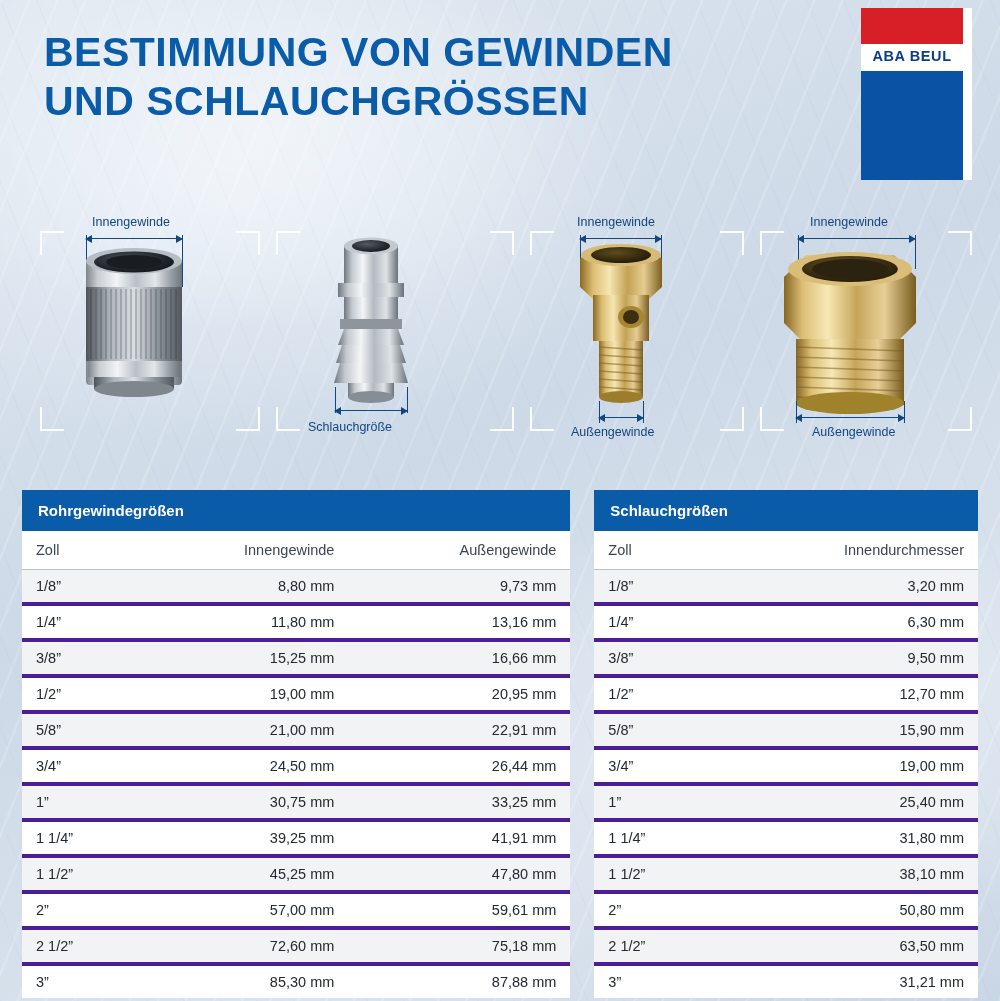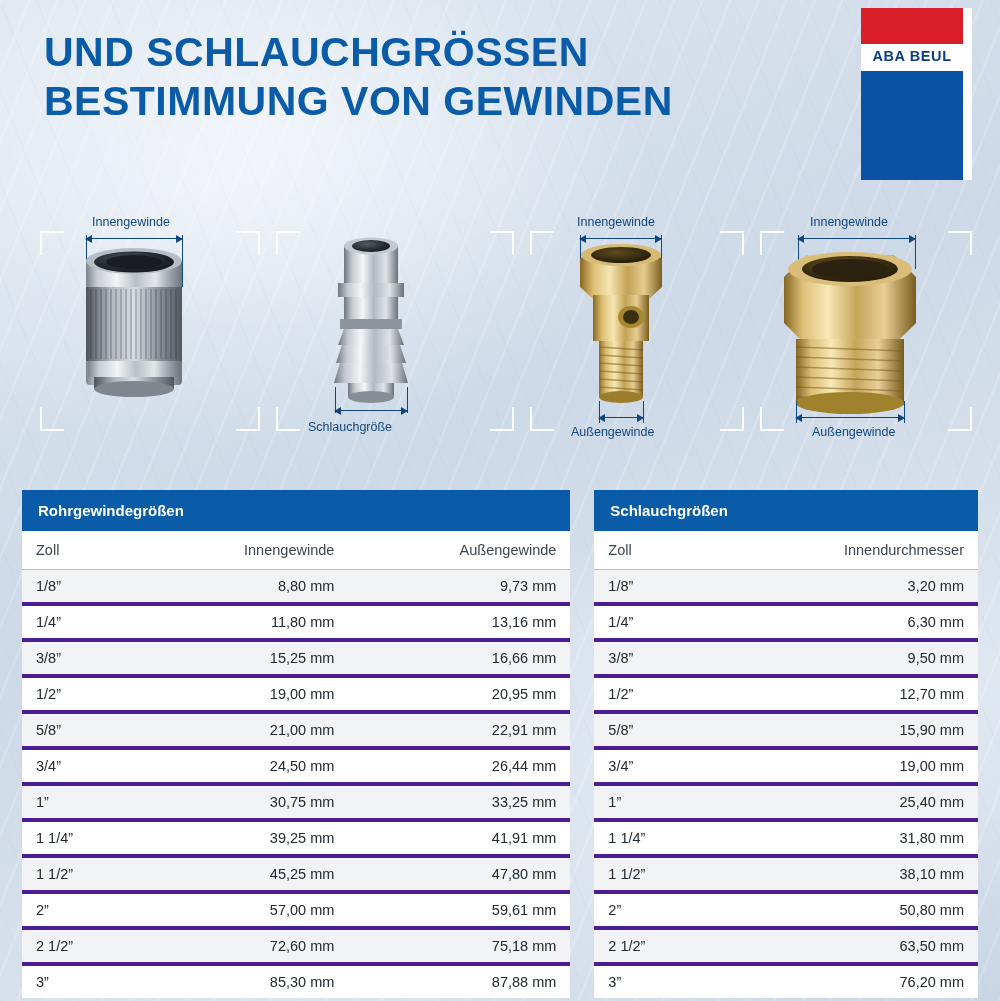--- a/index.html
+++ b/index.html
@@ -206,22 +206,22 @@
   tbody tr:nth-child(odd) { background: #f1f3f5; }
   tbody tr:nth-child(even) { background: #ffffff; }
   tbody tr:last-child td { border-bottom: none; }
 </style>
 </head>
 <body>
 
 <div class="page">
 
   <div class="title">
+    <div>Bestimmung von Gewinden</div>
     <div>und Schlauchgrössen</div>
-    <div>Bestimmung von Gewinden</div>
   </div>
 
   <div class="logo">
     <div class="logo-red"></div>
     <div class="logo-text">ABA BEUL</div>
     <div class="logo-blue"></div>
   </div>
 
   <div class="figures">
 
@@ -579,21 +579,21 @@
           <tr>
               <td class="c-zoll">2”</td>
               <td class="c-num">50,80 mm</td>
             </tr>
           <tr>
               <td class="c-zoll">2 1/2”</td>
               <td class="c-num">63,50 mm</td>
             </tr>
           <tr>
               <td class="c-zoll">3”</td>
-              <td class="c-num">76,20 mm</td>
+              <td class="c-num">31,21 mm</td>
             </tr>
         </tbody>
       </table>
     </div>
 
   </div>
 
 </div>
 
 </body></html>

